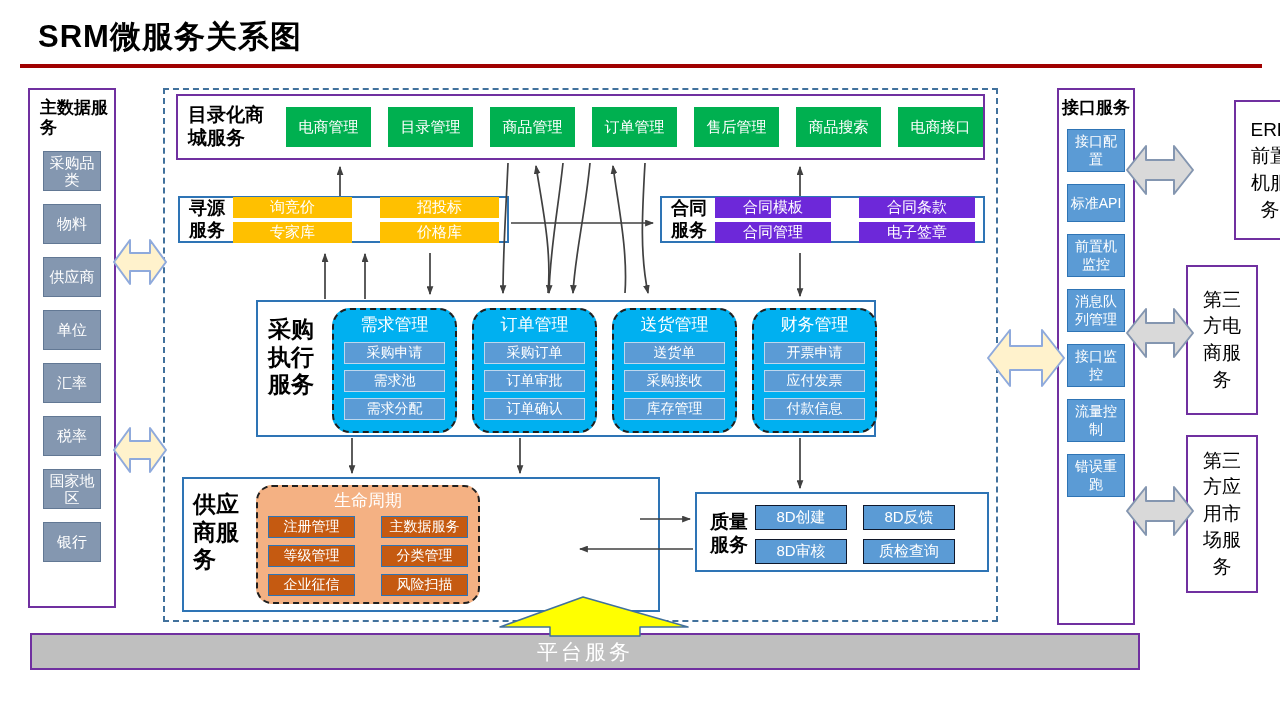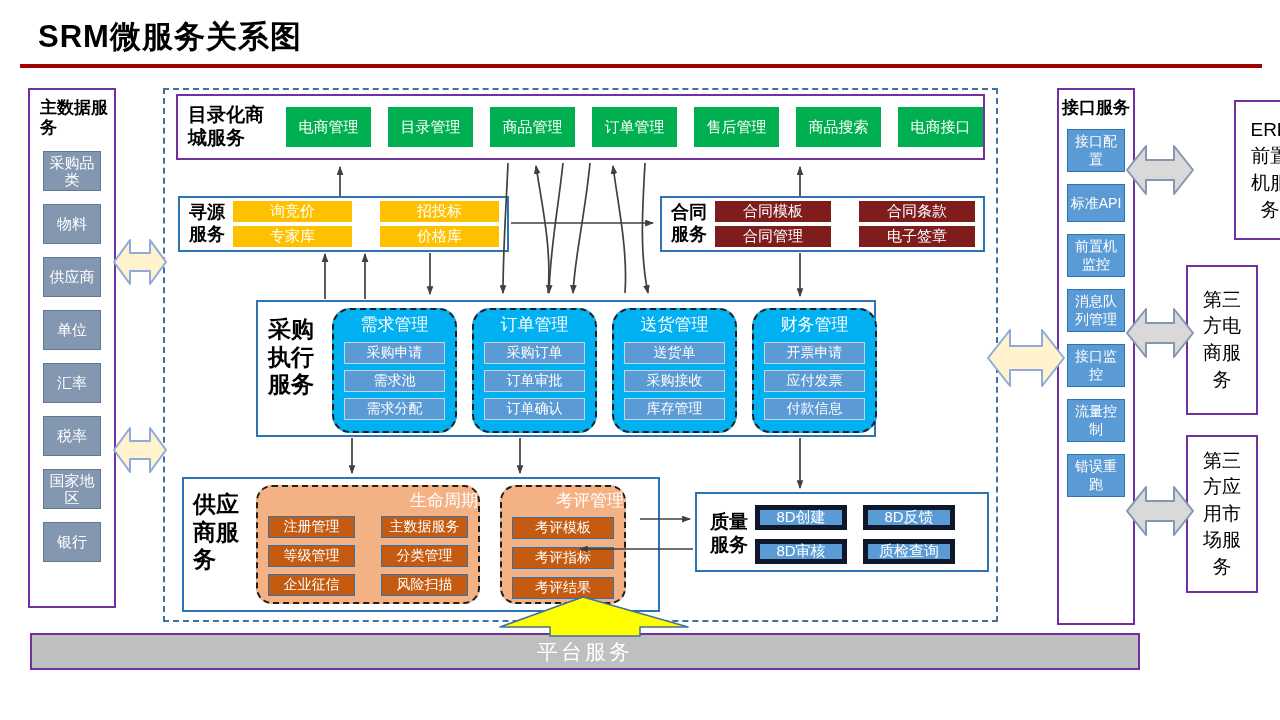--- a/index.html
+++ b/index.html
@@ -22,53 +22,53 @@
            color:#fff; font-size:15px; line-height:1.15; display:flex; align-items:center; justify-content:center; text-align:center; }
 
   
   .catalog { left:176px; top:94px; width:809px; height:66px; display:flex; align-items:center; }
   .catalog .sec-label { font-size:19px; width:92px; margin-left:10px; }
   .catalog-btns { display:flex; gap:17px; margin-left:8px; }
   .g-btn { width:85px; height:40px; background:#00B050; color:#fff; font-size:15px;
            display:flex; align-items:center; justify-content:center; }
 
   
-  .srvbox4 { height:56px; display:flex; align-items:center; }
+  .srvbox4 { height:47px; display:flex; align-items:center; }
   .sourcing { left:178px; top:196px; width:331px; }
   .contract { left:660px; top:196px; width:325px; }
   .srvbox4 .sec-label { font-size:18px; width:44px; margin-left:9px; }
   .grid2 { display:grid; grid-template-columns:repeat(2,1fr); gap:4px 28px; flex:1; margin-right:8px; }
   .y-btn { height:21px; background:#FFC000; color:#fff; font-size:15px; display:flex; align-items:center; justify-content:center; }
-  .b-btn { height:21px; background:#7f1d1d; color:#fff; font-size:15px; display:flex; align-items:center; justify-content:center; }
+  .b-btn { height:21px; background:#6d28d9; color:#fff; font-size:15px; display:flex; align-items:center; justify-content:center; }
 
   
   .procurement { left:256px; top:300px; width:620px; height:137px; }
   .procurement .sec-label { position:absolute; left:10px; top:14px; font-size:23px; width:52px; }
   .pgroup { position:absolute; top:6px; width:125px; height:125px; background:#00B0F0;
             border:2.5px dashed #1f1f1f; border-radius:18px; }
   .pgroup .gtitle { color:#fff; font-size:17px; text-align:center; margin-top:3px; }
   .pg-btn { width:101px; height:22px; margin:6px auto 0 auto; background:#5B9BD5; border:1px solid #BDD7EE;
             color:#fff; font-size:14px; display:flex; align-items:center; justify-content:center; }
 
   
   .supplier { left:182px; top:477px; width:478px; height:135px; }
   .supplier .sec-label { position:absolute; left:9px; top:12px; font-size:23px; width:52px; }
   .ogroup { position:absolute; top:6px; background:#F4B183; border:2.5px dashed #1f1f1f; border-radius:16px; }
-  .ogroup .gtitle { color:#fff; font-size:17px; text-align:right; margin-top:2px; }
+  .ogroup .gtitle { color:#fff; font-size:17px; text-align:center; margin-top:2px; }
   .o-grid { display:grid; grid-template-columns:repeat(2,1fr); gap:7px 26px; padding:4px 10px 0 10px; }
   .o-btn { height:22px; background:#C55A11; border:1px solid #2E74B5; color:#fff; font-size:14px;
            display:flex; align-items:center; justify-content:center; }
   .o-col { display:flex; flex-direction:column; gap:8px; padding-top:5px; align-items:center; }
   .o-col .o-btn { width:102px; }
 
   
   .quality { left:695px; top:492px; width:294px; height:80px; }
   .quality .sec-label { position:absolute; left:13px; top:17px; font-size:19px; width:42px; }
   .q-grid { position:absolute; left:58px; top:11px; display:grid; grid-template-columns:repeat(2,1fr); gap:9px 16px; }
-  .q-btn { width:92px; height:25px; background:#5B9BD5; border:5px solid #0f172a; color:#fff; font-size:15px;
+  .q-btn { width:92px; height:25px; background:#5B9BD5; border:1px solid #0f172a; color:#fff; font-size:15px;
            display:flex; align-items:center; justify-content:center; }
 
   
   .interface { left:1057px; top:88px; width:78px; height:537px; padding-top:8px; }
   .interface .sec-label { font-size:17px; text-align:center; margin-bottom:11px; }
   .i-btn { width:58px; margin:0 auto 12px auto; background:#5B9BD5; border:1.5px solid #2E74B5; color:#fff;
            font-size:14px; line-height:1.25; padding:3px 2px; display:flex; align-items:center; justify-content:center; text-align:center; min-height:38px; }
 
   
   .ext { left:1186px; width:72px; display:flex; align-items:center; justify-content:center; text-align:center;
@@ -171,28 +171,20 @@
       <div class="gtitle">生命周期</div>
       <div class="o-grid">
         <div class="o-btn">注册管理</div>
         <div class="o-btn">主数据服务</div>
         <div class="o-btn">等级管理</div>
         <div class="o-btn">分类管理</div>
         <div class="o-btn">企业征信</div>
         <div class="o-btn">风险扫描</div>
       </div>
     </div>
-    <div class="ogroup" style="left:316px; width:126px; height:119px;">
-      <div class="gtitle">考评管理</div>
-      <div class="o-col">
-        <div class="o-btn">考评模板</div>
-        <div class="o-btn">考评指标</div>
-        <div class="o-btn">考评结果</div>
-      </div>
-    </div>
   </div>
 
   <div class="box-blue quality">
     <div class="sec-label">质量服务</div>
     <div class="q-grid">
       <div class="q-btn">8D创建</div>
       <div class="q-btn">8D反馈</div>
       <div class="q-btn">8D审核</div>
       <div class="q-btn">质检查询</div>
     </div>

